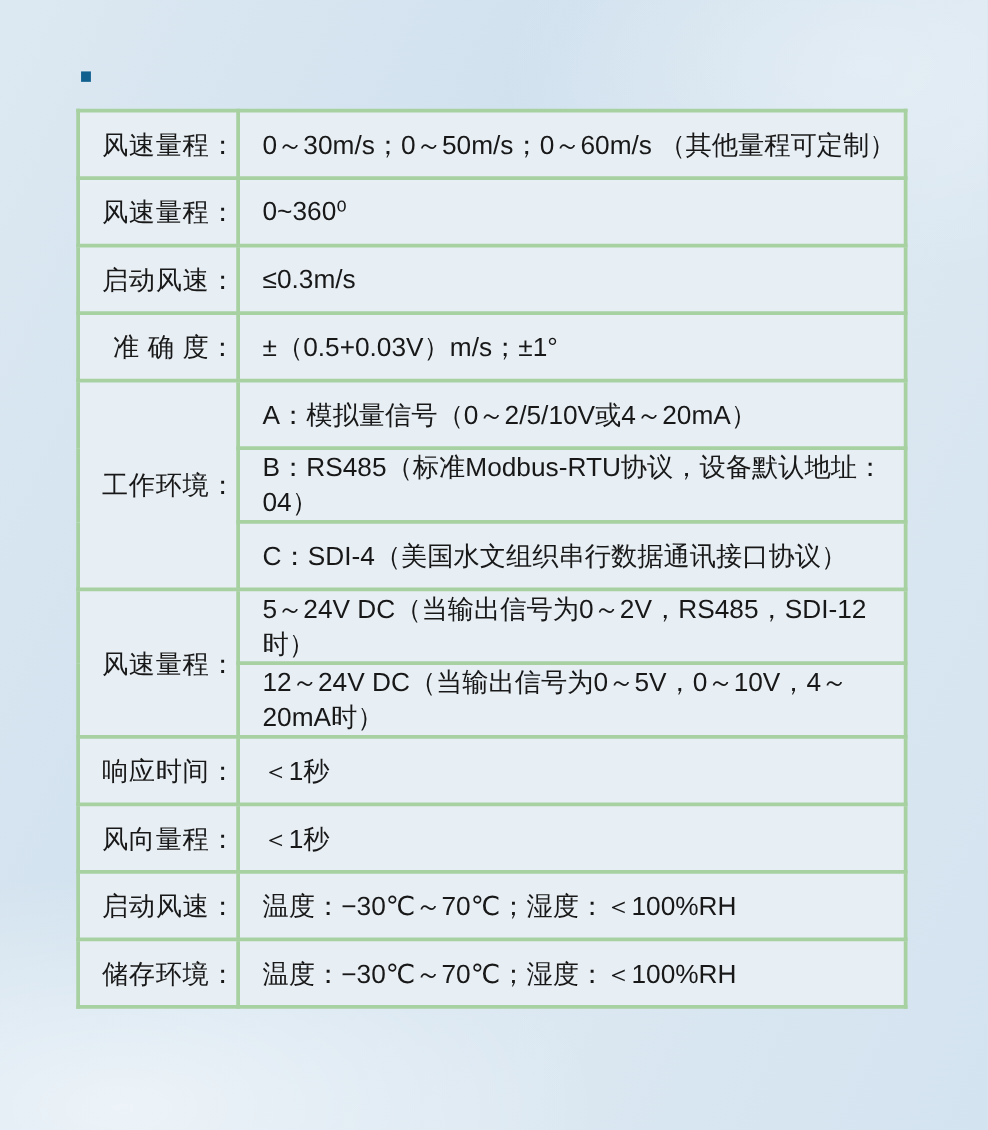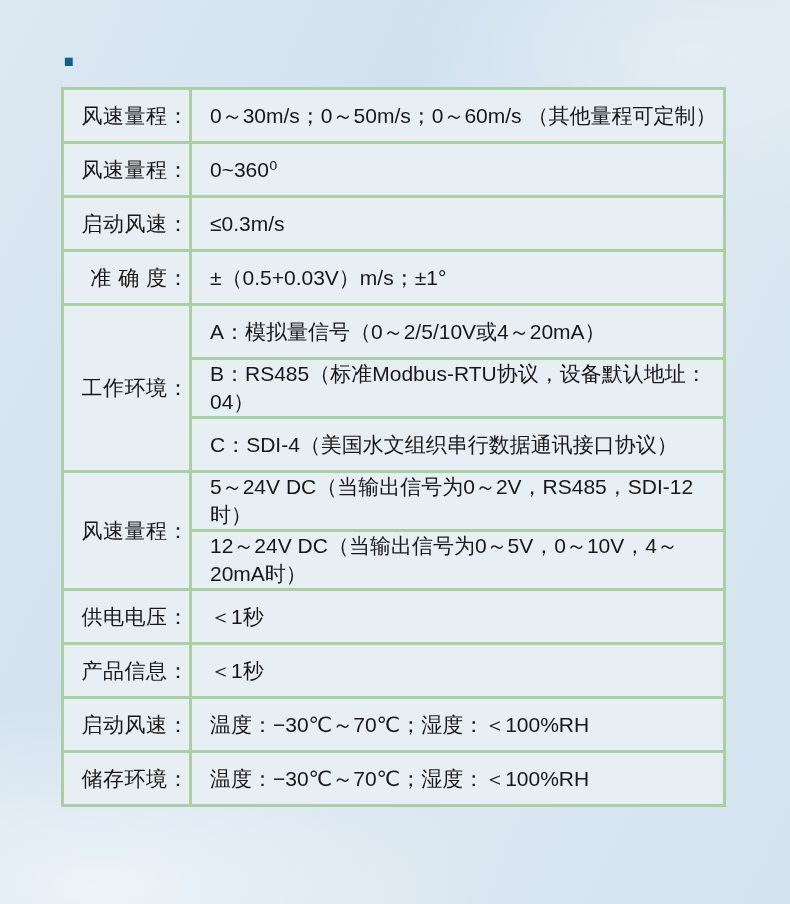--- a/index.html
+++ b/index.html
@@ -105,25 +105,25 @@
         <td class="value-cell">C：SDI-4（美国水文组织串行数据通讯接口协议）</td>
       </tr>
       <tr>
         <td class="label-cell" rowspan="2">风速量程：</td>
         <td class="value-cell">5～24V DC（当输出信号为0～2V，RS485，SDI-12时）</td>
       </tr>
       <tr>
         <td class="value-cell">12～24V DC（当输出信号为0～5V，0～10V，4～20mA时）</td>
       </tr>
       <tr>
-        <td class="label-cell">供电电压：</td>
+        <td class="label-cell">响应时间：</td>
         <td class="value-cell">＜1秒</td>
       </tr>
       <tr>
-        <td class="label-cell">产品信息：</td>
+        <td class="label-cell">风向量程：</td>
         <td class="value-cell">＜1秒</td>
       </tr>
       <tr>
         <td class="label-cell">启动风速：</td>
         <td class="value-cell">温度：−30℃～70℃；湿度：＜100%RH</td>
       </tr>
       <tr>
         <td class="label-cell">储存环境：</td>
         <td class="value-cell">温度：−30℃～70℃；湿度：＜100%RH</td>
       </tr>

